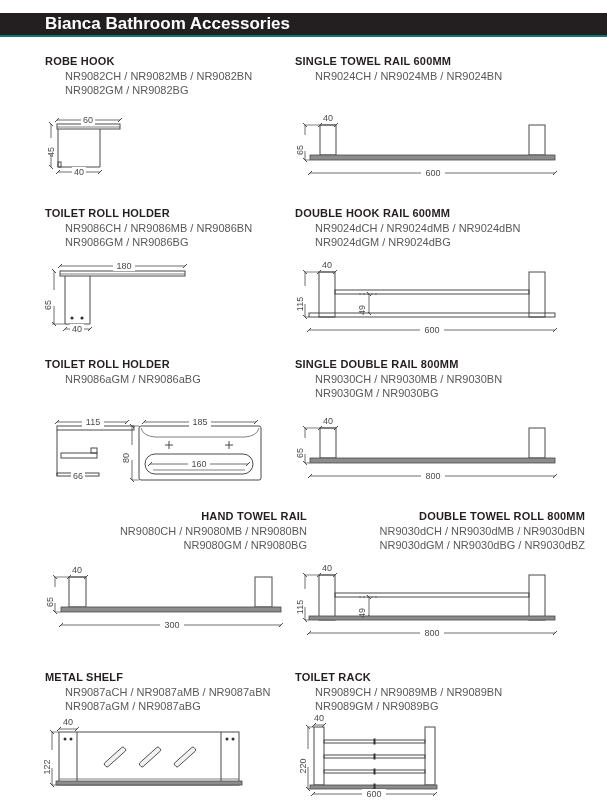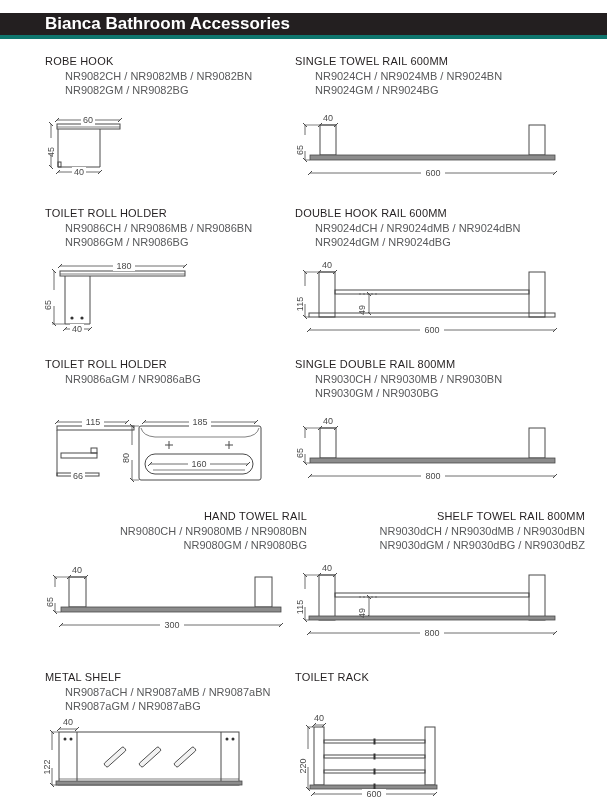--- a/index.html
+++ b/index.html
@@ -3,35 +3,35 @@
 <meta charset="utf-8">
 <style>
   html,body { margin:0; padding:0; }
   body {
     width:607px; height:807px; position:relative;
     background:#ffffff; font-family:"Liberation Sans", sans-serif;
     overflow:hidden;
   }
   .header-bar {
     position:absolute; left:0; top:13px; width:607px; height:22px;
-    background:#231f20; border-bottom:4px solid #0f766e;
+    background:#231f20; border-bottom:2px solid #0f766e;
   }
   .header-title {
     color:#ffffff; font-size:17px; font-weight:bold;
     line-height:22px; padding-left:45px; white-space:nowrap;
   }
   .cell { position:absolute; }
   .col-l { left:45px; width:262px; }
   .col-r { left:295px; width:290px; }
   .r1 { top:55px;  height:150px; }
   .r2 { top:207px; height:149px; }
   .r3 { top:358px; height:150px; }
   .r4 { top:510px; height:159px;text-align:right; }
   .r5 { top:671px; height:134px; }
-  .ptitle { font-size:11px; font-weight:normal; color:#231f20; letter-spacing:.2px; white-space:nowrap; }
+  .ptitle { font-size:11px; font-weight:bold; color:#231f20; letter-spacing:.2px; white-space:nowrap; }
   .pcode  { font-size:11px; color:#58595b; line-height:13.5px; white-space:nowrap;padding-left:20px; }
   .codes  { margin-top:3px; }
   .drawing { position:absolute; overflow:visible; }
   
   .ln   { stroke:#4a4a4a; stroke-width:1;  fill:none; }
   .thin { stroke:#4a4a4a; stroke-width:.7; fill:none; }
   .dl   { stroke:#4a4a4a; stroke-width:.8; fill:none; }
   .dash { stroke:#4a4a4a; stroke-width:.7; fill:none; stroke-dasharray:2 2; }
   .fillbar { fill:#8c8c8c; stroke:#4a4a4a; stroke-width:.8; }
   .dot  { fill:#333333; }
@@ -81,21 +81,20 @@
     <text class="dim" transform="translate(7,41) rotate(-90)">45</text>
     <rect class="wbg" x="25" y="56" width="14" height="10"></rect>
     <text class="dim" x="32" y="64">40</text>
   </svg>
 </div>
 
 <div class="cell col-r r1">
   <div class="ptitle">SINGLE TOWEL RAIL 600MM</div>
   <div class="codes">
     <div class="pcode">NR9024CH / NR9024MB / NR9024BN</div>
-    <div class="pcode">NR9024GM / NR9024BG</div>
   </div>
   <svg class="drawing" style="left:0;top:58px" width="285" height="70" viewBox="0 0 285 70">
     <g>
       <line class="dl" x1="25" y1="12" x2="41" y2="12" marker-start="url(#tick)" marker-end="url(#tick)"></line>
       <line class="dl" x1="10" y1="12" x2="10" y2="47" marker-start="url(#tick)" marker-end="url(#tick)"></line>
       <line class="thin" x1="10" y1="12" x2="25" y2="12"></line>
       <line class="thin" x1="10" y1="47" x2="15" y2="47"></line>
       <line class="dl" x1="15" y1="60" x2="260" y2="60" marker-start="url(#tick)" marker-end="url(#tick)"></line>
     </g>
     <g>
@@ -260,21 +259,21 @@
     </g>
     <text class="dim" x="30" y="8">40</text>
     <rect class="wbg" x="0" y="22" width="10" height="16"></rect>
     <text class="dim" transform="translate(6,37) rotate(-90)">65</text>
     <rect class="wbg" x="113" y="55" width="24" height="10"></rect>
     <text class="dim" x="125" y="63">300</text>
   </svg>
 </div>
 
 <div class="cell col-r r4">
-  <div class="ptitle">SHELF TOWEL RAIL 800MM</div>
+  <div class="ptitle">DOUBLE TOWEL ROLL 800MM</div>
   <div class="codes">
     <div class="pcode">NR9030dCH / NR9030dMB / NR9030dBN</div>
     <div class="pcode">NR9030dGM / NR9030dBG / NR9030dBZ</div>
   </div>
   <svg class="drawing" style="left:2px;top:53px" width="285" height="80" viewBox="0 0 285 80">
     <g>
       <line class="dl" x1="22" y1="12" x2="38" y2="12" marker-start="url(#tick)" marker-end="url(#tick)"></line>
       <line class="dl" x1="8" y1="12" x2="8" y2="57" marker-start="url(#tick)" marker-end="url(#tick)"></line>
       <line class="thin" x1="8" y1="12" x2="22" y2="12"></line>
       <line class="thin" x1="8" y1="57" x2="12" y2="57"></line>
@@ -332,20 +331,24 @@
       <rect class="fillbar" x="11" y="64" width="186" height="4"></rect>
     </g>
     <text class="dim" x="23" y="8">40</text>
     <rect class="wbg" x="0" y="33" width="10" height="18"></rect>
     <text class="dim" transform="translate(5,50) rotate(-90)">122</text>
   </svg>
 </div>
 
 <div class="cell col-r r5">
   <div class="ptitle">TOILET RACK</div>
+  <div class="codes">
+    <div class="pcode">NR9089CH / NR9089MB / NR9089BN</div>
+    <div class="pcode">NR9089GM / NR9089BG</div>
+  </div>
   <svg class="drawing" style="left:8px;top:42px" width="160" height="85" viewBox="0 0 160 85">
     <g>
       <line class="dl" x1="11" y1="12" x2="21" y2="12" marker-start="url(#tick)" marker-end="url(#tick)"></line>
       <line class="dl" x1="5" y1="14" x2="5" y2="76" marker-start="url(#tick)" marker-end="url(#tick)"></line>
       <line class="thin" x1="5" y1="14" x2="11" y2="14"></line>
       <line class="thin" x1="5" y1="76" x2="7" y2="76"></line>
       <line class="dl" x1="10" y1="81" x2="132" y2="81" marker-start="url(#tick)" marker-end="url(#tick)"></line>
     </g>
     <g>
       <rect class="ln" x="11" y="14" width="10" height="58"></rect>

